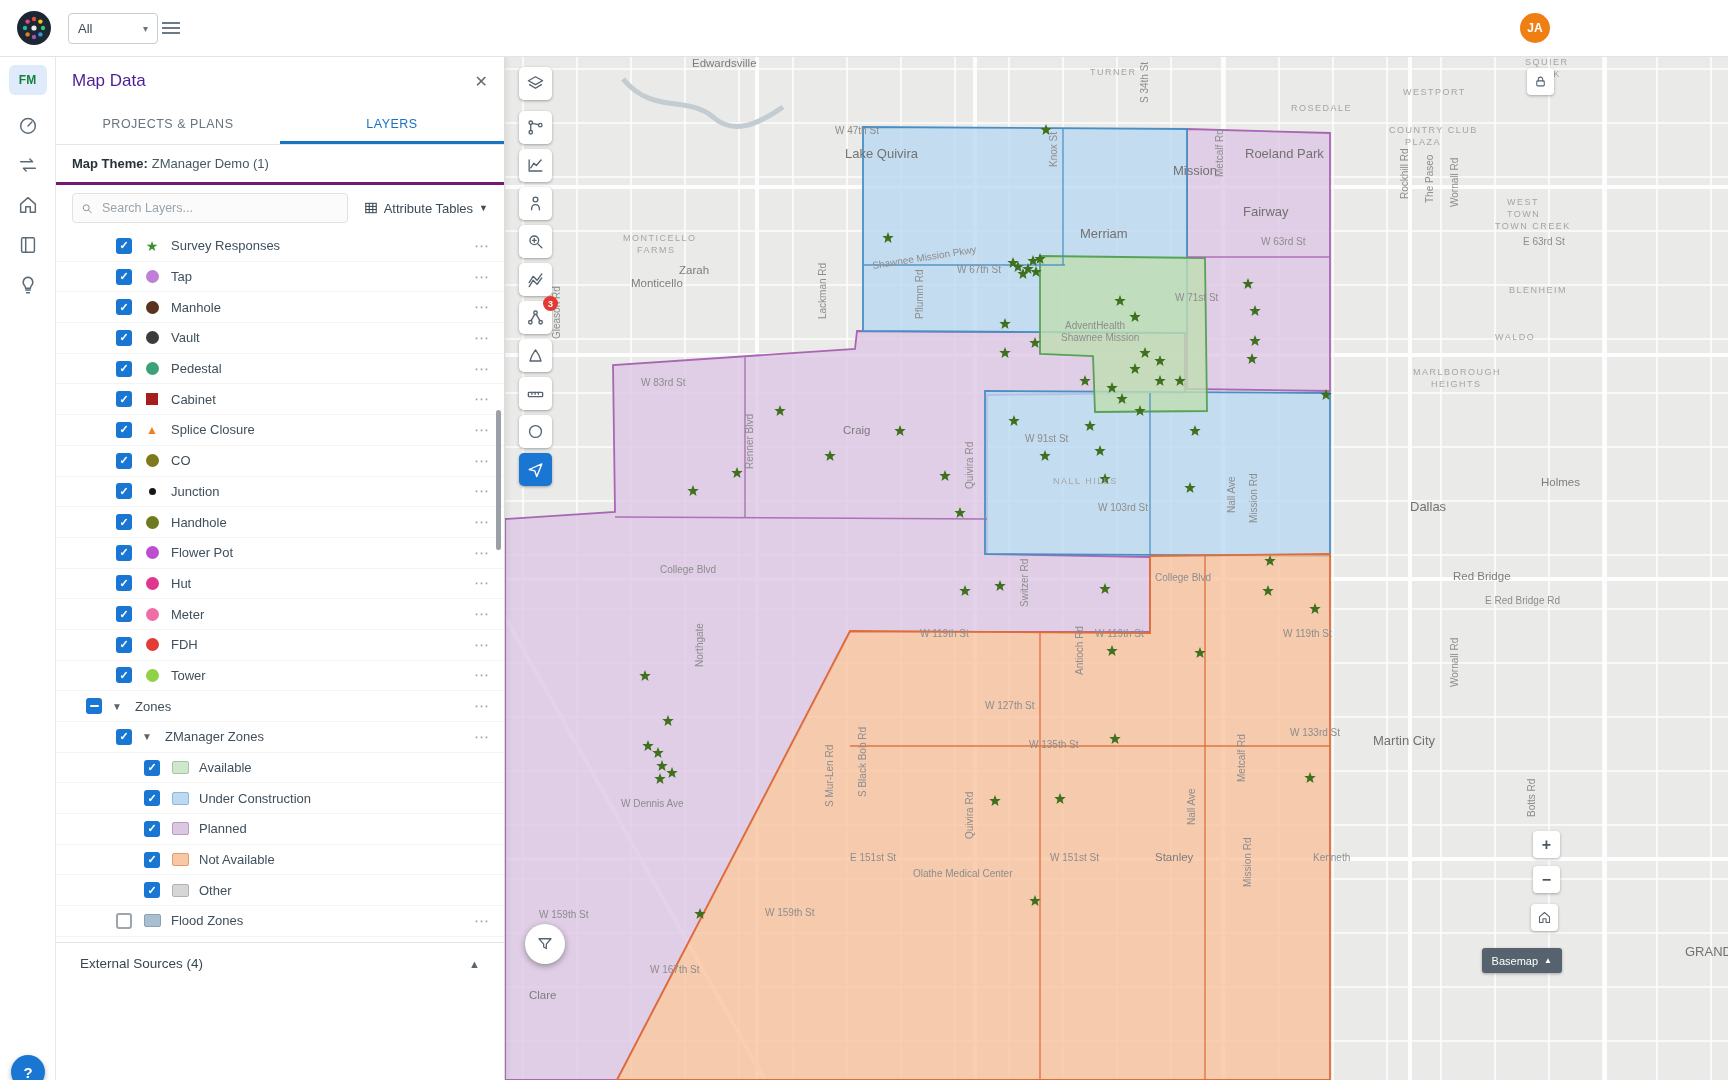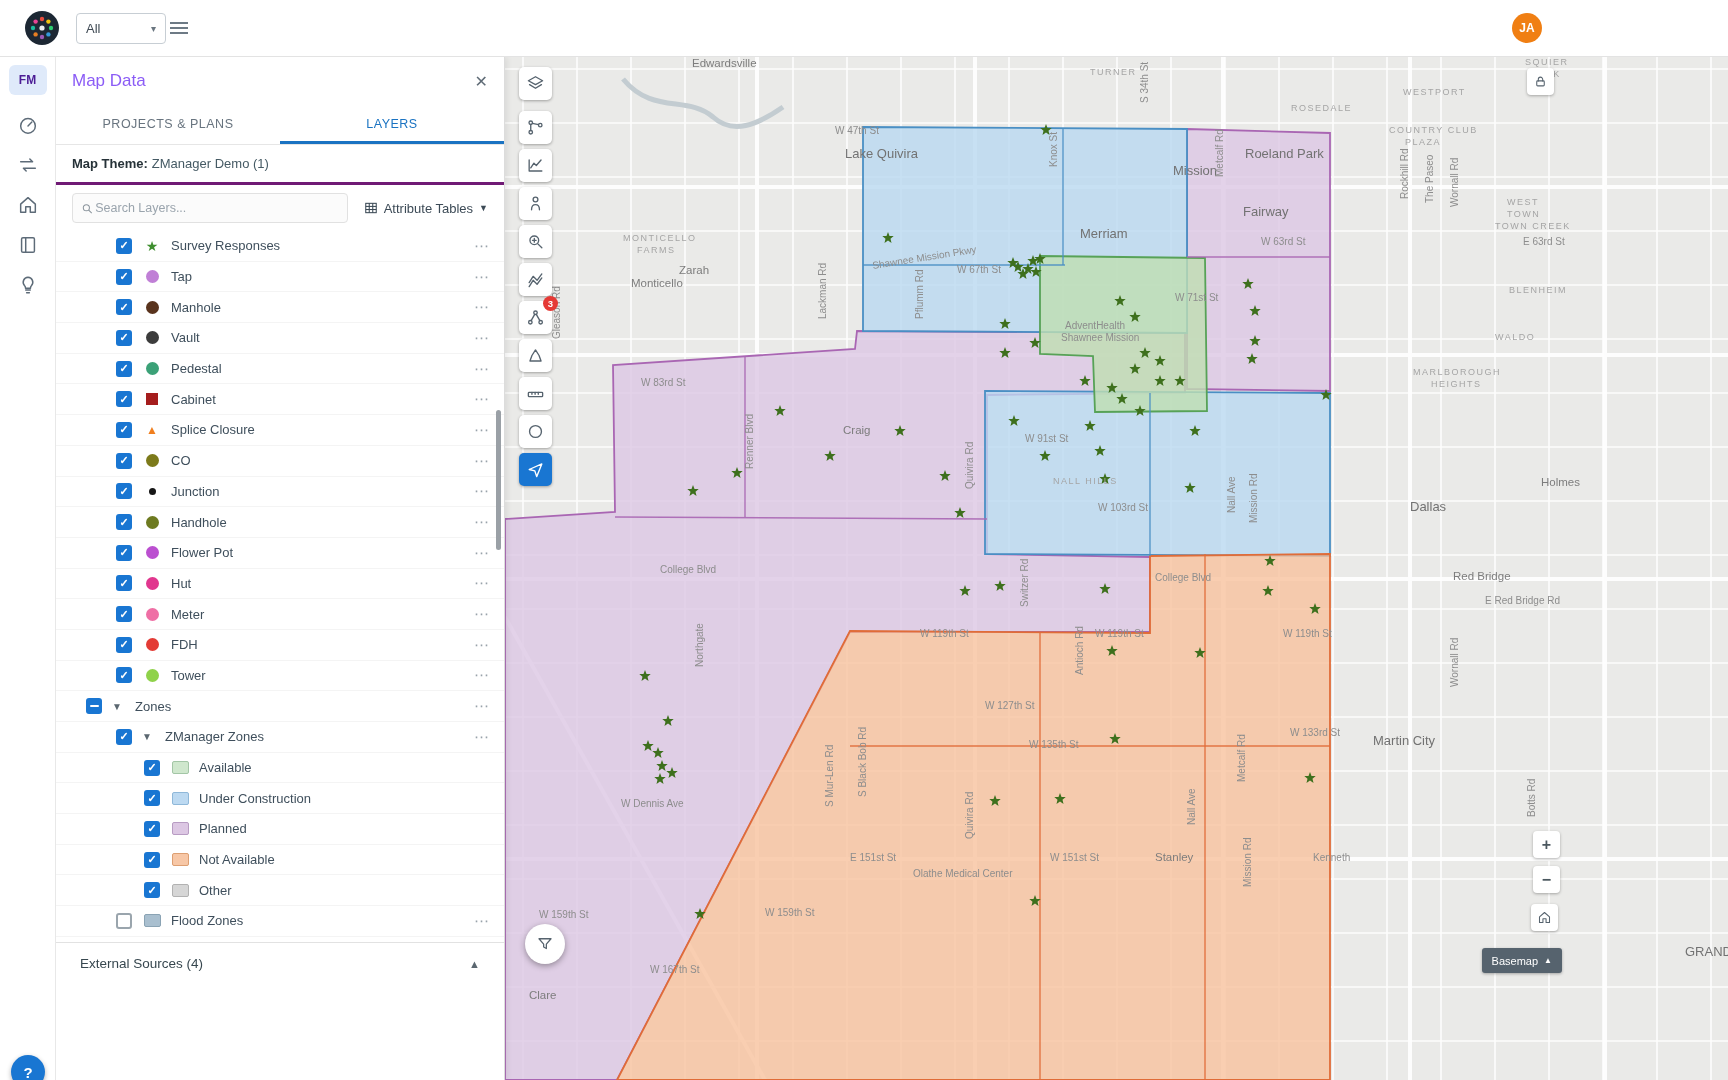--- a/index.html
+++ b/index.html
@@ -1,47 +1,47 @@
 <!DOCTYPE html>
 <html><head>
 <meta charset="utf-8">
 <style>
   *{margin:0;padding:0;box-sizing:border-box}
   html,body{width:1728px;height:1080px;overflow:hidden;font-family:"Liberation Sans",sans-serif;background:#fff}
   .app{display:flex;flex-direction:column;height:100%}
   
-  .topbar{height:57px;background:#fff;border-bottom:1px solid #e3e3e3;display:flex;align-items:center;padding:0 24px;flex:none;position:relative;z-index:30}
+  .topbar{height:57px;background:#fff;border-bottom:1px solid #e3e3e3;display:flex;align-items:center;padding:0 16px;flex:none;position:relative;z-index:30}
   .logo{width:36px;height:36px;flex:none;cursor:pointer}
   .dropdown{margin-left:16px;width:90px;height:31px;border:1px solid #c7ced4;border-radius:4px;display:flex;align-items:center;justify-content:space-between;padding:0 9px;font-size:13px;color:#3f4a54;cursor:pointer;background:#fff}
   .dd-caret{color:#6a7680;font-size:10px}
   .g-search{margin-left:10px;width:300px;height:31px;border:none;outline:none;font-size:13px;color:#333}
   .g-search::placeholder{color:#9aa4ad}
   .hamburger{background:none;border:none;cursor:pointer;display:flex;align-items:center;padding:4px}
   .tb-spacer{flex:1}
   .avatar{width:30px;height:30px;border-radius:50%;background:#f07f13;color:#fff;font-size:12px;font-weight:700;display:flex;align-items:center;justify-content:center;margin-right:162px;cursor:pointer}
   
   .content{flex:1;display:flex;min-height:0}
   
   .rail{width:56px;background:#fff;border-right:1px solid #e8e8e8;display:flex;flex-direction:column;align-items:center;padding-top:8px;position:relative;flex:none;z-index:20}
-  .fm-chip{width:38px;height:30px;background:#dfeafa;color:#4c1d95;border-radius:6px;font-size:12px;font-weight:700;display:flex;align-items:center;justify-content:center;margin-bottom:10px;cursor:pointer}
+  .fm-chip{width:38px;height:30px;background:#dfeafa;color:#15803d;border-radius:6px;font-size:12px;font-weight:700;display:flex;align-items:center;justify-content:center;margin-bottom:10px;cursor:pointer}
   .rail-btn{width:38px;height:38px;border:none;background:none;display:flex;align-items:center;justify-content:center;cursor:pointer;margin:1px 0}
   .rail-btn svg{stroke:#5d6b78;fill:none;stroke-width:1.6;stroke-linecap:round;stroke-linejoin:round}
   .help-fab{position:absolute;bottom:-9px;left:11px;width:34px;height:34px;border-radius:50%;background:#1976d2;color:#fff;font-size:15px;font-weight:700;display:flex;align-items:center;justify-content:center;box-shadow:0 2px 5px rgba(0,0,0,.3);cursor:pointer}
   
   .panel{width:449px;background:#fff;border-right:1px solid #dcdcdc;display:flex;flex-direction:column;flex:none;position:relative;z-index:10;box-shadow:2px 0 6px rgba(0,0,0,.08)}
   .p-head{height:48px;display:flex;align-items:center;justify-content:space-between;padding:0 16px;flex:none}
-  .p-title{font-size:17px;color:#8b5cf6;font-weight:500}
+  .p-title{font-size:17px;color:#4c1d95;font-weight:500}
   .p-close{background:none;border:none;font-size:16px;color:#5f6b76;cursor:pointer}
   .p-tabs{display:flex;border-bottom:1px solid #e6e6e6;flex:none}
   .p-tab{flex:1;text-align:center;padding:12px 0 10px;font-size:12.5px;letter-spacing:.5px;color:#68747f;border-bottom:3px solid transparent;cursor:pointer;background:none;border-top:none;border-left:none;border-right:none;font-family:inherit}
   .p-tab.active{color:#1a73c2;border-bottom-color:#1a73c2;font-weight:500}
   .p-theme{padding:11px 16px;font-size:13px;color:#455a64;border-bottom:3px solid #701a75;flex:none}
   .p-theme b{color:#263238;margin-right:4px}
   .p-search-row{display:flex;align-items:center;padding:8px 10px 8px 16px;gap:10px;flex:none}
-  .l-search{flex:1;height:30px;border:1px solid #e1e1e1;background:#fbfbfb;border-radius:4px;display:flex;align-items:center;padding:0 8px;gap:2px}
+  .l-search{flex:1;height:30px;border:1px solid #e1e1e1;background:#fbfbfb;border-radius:4px;display:flex;align-items:center;padding:0 8px;gap:9px}
   .l-search input{border:none;outline:none;background:transparent;font-size:12.5px;color:#333;width:100%}
   .l-search input::placeholder{color:#9aa4ad}
   .attr-btn{background:none;border:none;display:flex;align-items:center;gap:6px;font-size:13px;color:#3c4a56;cursor:pointer;padding:4px 6px;font-family:inherit}
   .attr-caret{font-size:9px;color:#3c4a56}
   .layer-scroll{flex:1;overflow:hidden;position:relative}
   .lrow{display:flex;align-items:center;height:30.7px;padding:0 14px 0 60px;border-bottom:1px solid #f4f4f4;font-size:13px;color:#3f4f5c}
   .lrow.group{padding-left:30px}
   .lrow.sub{padding-left:88px}
   .cb{width:16px;height:16px;border-radius:3px;background:#1976d2;display:flex;align-items:center;justify-content:center;color:#fff;font-size:11px;font-weight:700;flex:none;cursor:pointer;line-height:1}
   .cb.off{background:#fff;border:2px solid #9aa5ad}

